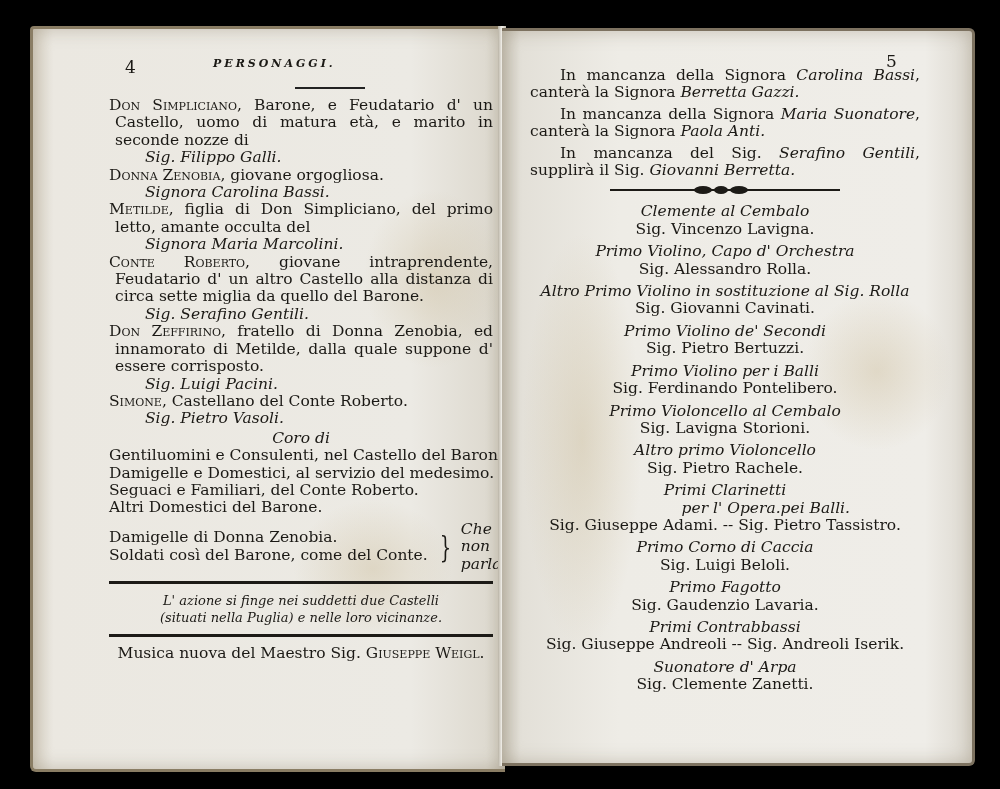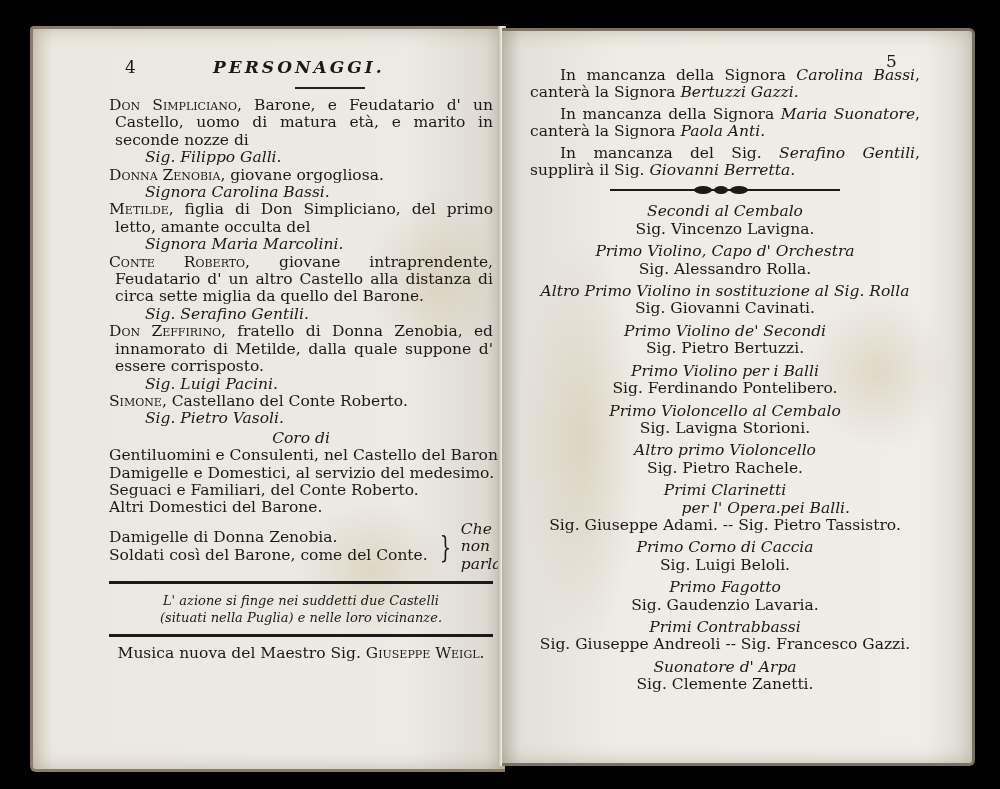--- a/index.html
+++ b/index.html
@@ -23,21 +23,21 @@
       border-radius: 0 6px 6px 0;
       background: linear-gradient(90deg, #c8c3b6 0%, #e3e0d8 4%, #eeece6 25%, #efede8 90%, #dcd8cf 100%);
     }
     .stain {
       position: absolute; border-radius: 50%;
       background: radial-gradient(ellipse at center, rgba(196,178,138,0.35), rgba(196,178,138,0) 70%);
       pointer-events: none;
     }
     .pagenum { position: absolute; font-size: 17px; }
     .running-head {
-      position: absolute; left: 180px; top: 28px; font-size: 17px; font-style: italic;
+      position: absolute; left: 180px; top: 28px; font-size: 11px; font-style: italic;
       letter-spacing: 3px; font-weight: bold;
     }
     .head-rule { position: absolute; left: 262px; top: 58px; width: 70px; height: 2px; background: #222; }
     .text { position: absolute; font-size: 15.5px; line-height: 17.4px; }
     .left .text { left: 76px; width: 384px; }
     .right .text { left: 28px; width: 390px; }
     .entry { margin: 0; }
     .entry .role { font-variant: small-caps; font-weight: normal; }
     .entry .desc { }
     .entry .singer { font-style: italic; padding-left: 36px; display: block; }
@@ -134,38 +134,38 @@
 <div class="gutter"></div>
 
 <div class="page right">
   <div class="stain" style="left:20px; top:200px; width:120px; height:420px;"></div>
   <div class="stain" style="left:300px; top:260px; width:150px; height:160px;"></div>
 
   <div class="pagenum" style="left:384px; top:20px;">5</div>
 
   <div class="text" style="top:36px;">
     <div class="sub-para">
-      <span>In mancanza della Signora </span><span class="italic">Carolina Bassi</span><span>, canterà la Signora </span><span class="italic">Bertuzzi Gazzi.</span>
+      <span>In mancanza della Signora </span><span class="italic">Carolina Bassi</span><span>, canterà la Signora </span><span class="italic">Berretta Gazzi.</span>
     </div>
     <div class="sub-para">
       <span>In mancanza della Signora </span><span class="italic">Maria Suonatore</span><span>, canterà la Signora </span><span class="italic">Paola Anti.</span>
     </div>
     <div class="sub-para">
       <span>In mancanza del Sig. </span><span class="italic">Serafino Gentili</span><span>, supplirà il Sig. </span><span class="italic">Giovanni Berretta.</span>
     </div>
 
     <div class="ornament">
       <div class="bar"></div>
       <div class="dot" style="left:84px;"></div>
       <div class="dot" style="left:104px; width:14px;"></div>
       <div class="dot" style="left:120px;"></div>
     </div>
 
     <div class="orch-block">
-      <span class="instr">Secondi al Cembalo</span>
+      <span class="instr">Clemente al Cembalo</span>
       <span class="player">Sig. Vincenzo Lavigna.</span>
     </div>
     <div class="orch-block">
       <span class="instr">Primo Violino, Capo d' Orchestra</span>
       <span class="player">Sig. Alessandro Rolla.</span>
     </div>
     <div class="orch-block">
       <span class="instr" style="white-space:nowrap;">Altro Primo Violino in sostituzione al Sig. Rolla</span>
       <span class="player">Sig. Giovanni Cavinati.</span>
     </div>
@@ -198,20 +198,20 @@
     <div class="orch-block">
       <span class="instr">Primo Corno di Caccia</span>
       <span class="player">Sig. Luigi Beloli.</span>
     </div>
     <div class="orch-block">
       <span class="instr">Primo Fagotto</span>
       <span class="player">Sig. Gaudenzio Lavaria.</span>
     </div>
     <div class="orch-block">
       <span class="instr">Primi Contrabbassi</span>
-      <span class="player" style="white-space:nowrap;">Sig. Giuseppe Andreoli -- Sig. Francesco Gazzi.</span>
+      <span class="player" style="white-space:nowrap;">Sig. Giuseppe Andreoli -- Sig. Andreoli Iserik.</span>
     </div>
     <div class="orch-block">
       <span class="instr">Suonatore d' Arpa</span>
       <span class="player">Sig. Clemente Zanetti.</span>
     </div>
   </div>
 </div>
 
 </body></html>

